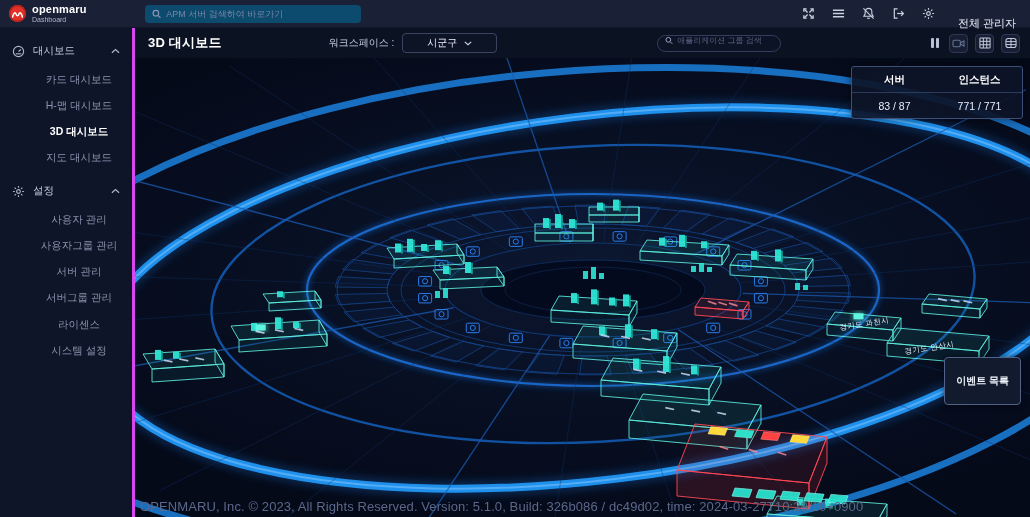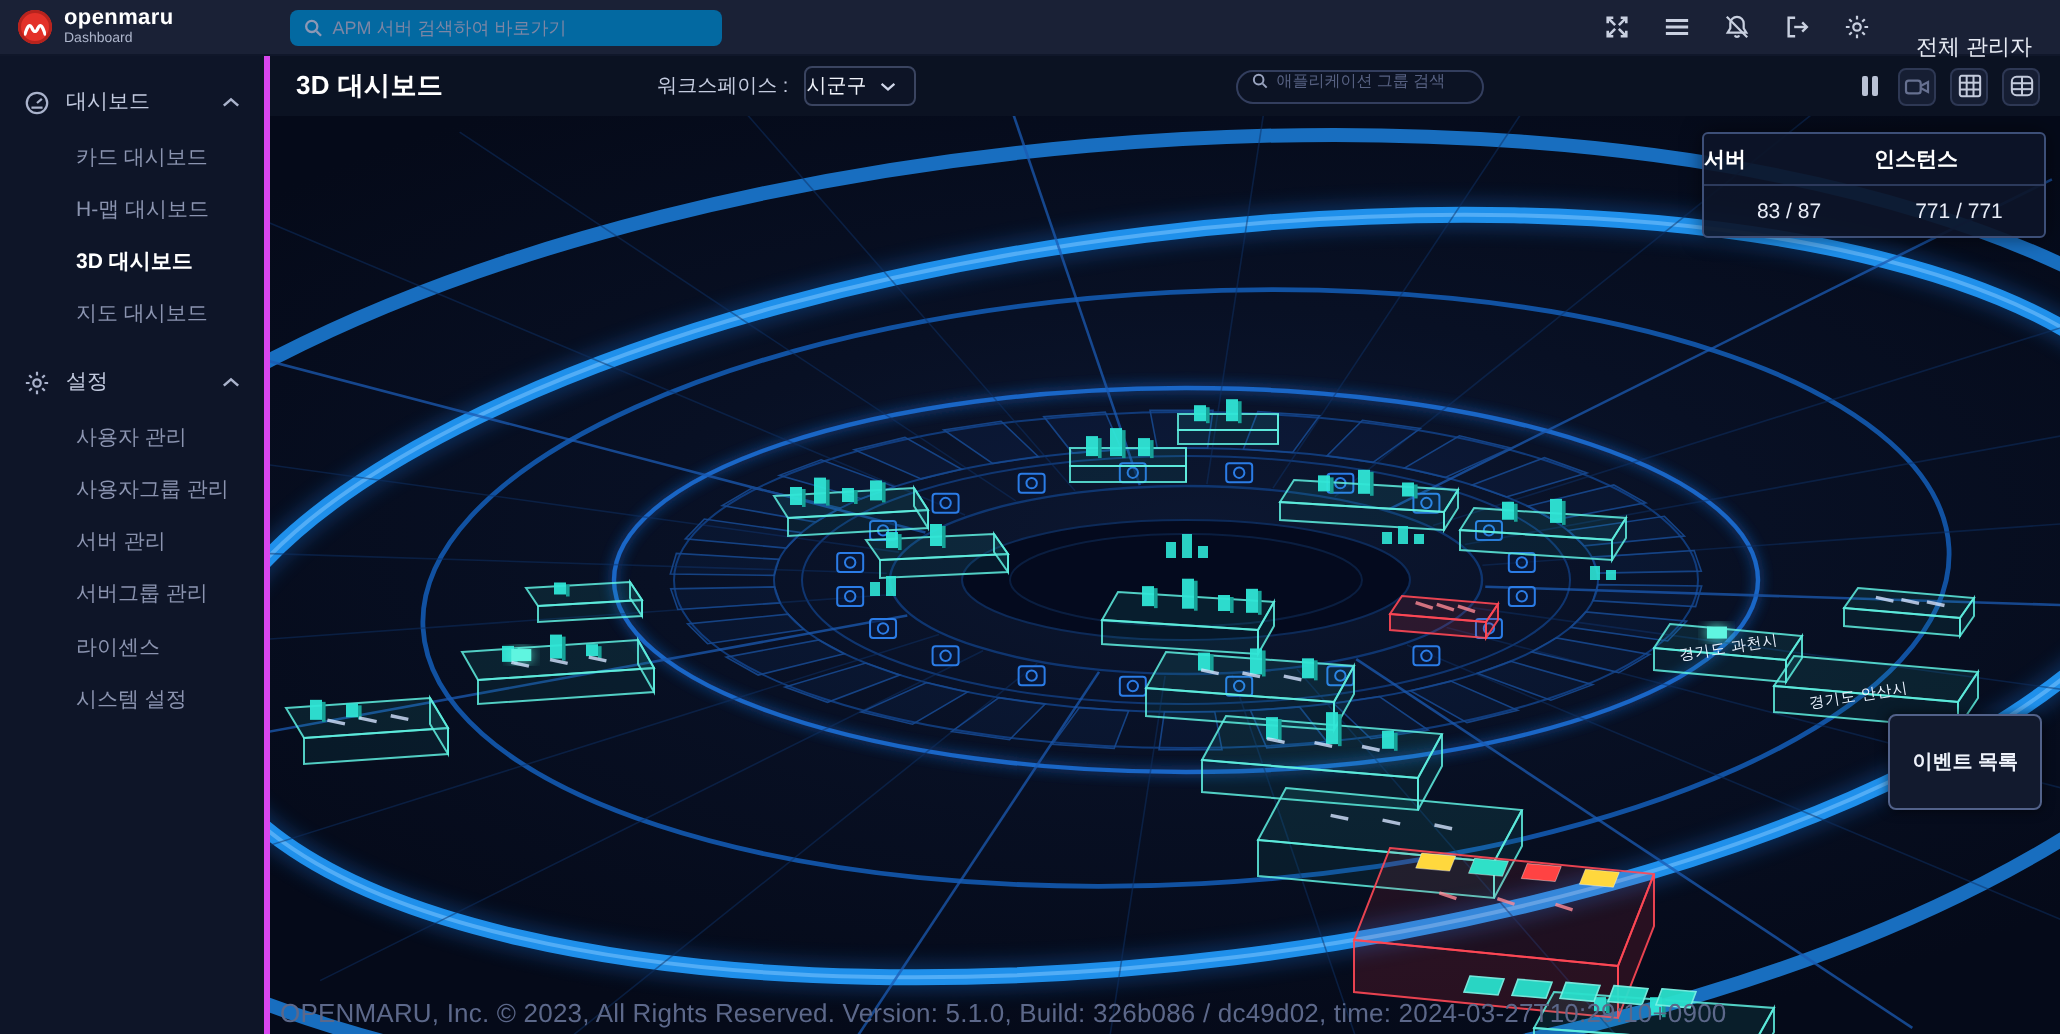--- a/index.html
+++ b/index.html
@@ -19,21 +19,21 @@
   .logo-wrap { display:flex; align-items:center; gap:6px; padding-left:9px; width:135px; }
   .logo-circle {
     width:17px; height:17px; border-radius:50%; background:#e33129;
     display:flex; align-items:center; justify-content:center; flex:0 0 auto;
     box-shadow:0 0 0 1.5px #b7231d inset;
   }
   .logo-text { line-height:1; }
   .logo-brand { font-size:11px; font-weight:bold; color:#fff; letter-spacing:.2px; }
   .logo-sub { font-size:7px; color:#aeb6cc; margin-top:1px; }
   .topbar-search {
-    margin-left:10px; width:216px; height:18px; background:#0369a1;
+    margin-left:10px; width:216px; height:18px; background:#0c4a6e;
     border-radius:4px; display:flex; align-items:center; gap:5px; padding:0 7px;
   }
   .topbar-search input {
     background:transparent; border:none; outline:none; color:#cfd6e8;
     font-size:9px; width:100%; font-family:inherit;
   }
   .topbar-search input::placeholder { color:#7c86a5; }
   .topbar-right { margin-left:auto; display:flex; align-items:center; gap:16px; padding-right:14px; }
   .tb-icon { width:14px; height:14px; display:flex; align-items:center; justify-content:center; cursor:pointer; }
   .tb-icon svg { stroke:#c9d0e0; }
@@ -43,34 +43,34 @@
   .sidebar {
     position:absolute; top:28px; left:0; width:135px; height:489px;
     background:#0e1528; z-index:20; border-right:3px solid #d946ef;
     padding-top:8px;
   }
   .side-section { display:flex; align-items:center; gap:8px; padding:8px 12px; cursor:pointer; }
   .side-section .s-label { font-size:10.5px; color:#c2cadf; flex:1; }
   .side-section svg { stroke:#aab3cc; }
   .side-item {
     font-size:10.5px; color:#8b94b0; padding:7px 12px 7px 38px; cursor:pointer;
-    line-height:1.15; white-space:nowrap;
+    line-height:1.15; white-space:nowrap;text-align:center;
   }
   .side-item.active { color:#ffffff; font-weight:bold; }
 
   
   .main-header {
     position:absolute; top:28px; left:135px; width:895px; height:30px;
     background:#0b1222; display:flex; align-items:center; z-index:10;
   }
   .page-title { font-size:13px; font-weight:bold; color:#fff; margin-left:13px; letter-spacing:.2px; }
   .ws-label { font-size:10px; color:#c4cbdf; margin-left:107px; }
   .ws-select {
     margin-left:8px; height:20px; min-width:56px; border:1px solid #3a4460; border-radius:4px;
-    display:flex; align-items:center; gap:7px; padding:0 0; cursor:pointer;
+    display:flex; align-items:center; gap:7px; padding:0 24px; cursor:pointer;
     font-size:10px; color:#f0f3fa; background:#0d1426;
   }
   .group-search {
     margin-left:160px; width:124px; height:17px; border:1px solid #333e5e; border-radius:9px;
     display:flex; align-items:flex-start; gap:4px; padding:0 7px; background:#0c1324;
   }
   .group-search input {
     background:transparent; border:none; outline:none; color:#aab2c8;
     font-size:8px; width:100%; font-family:inherit;
   }
@@ -92,21 +92,21 @@
     z-index:1;
   }
   .viewport svg.scene { position:absolute; top:0; left:0; }
 
   .stats-panel {
     position:absolute; top:8px; right:7px; width:172px;
     background:rgba(13,21,40,0.92); border:1px solid #3d4f78; border-radius:3px;
     z-index:12; box-shadow:0 0 10px rgba(0,0,0,.5);
   }
   .stats-head { display:flex; border-bottom:1px solid #2c3a5c; }
-  .stats-head div { flex:1; text-align:left; font-size:10.5px; font-weight:bold; color:#ffffff; padding:6px 0 5px; }
+  .stats-head div { flex:1; text-align:center; font-size:10.5px; font-weight:bold; color:#ffffff; padding:6px 0 5px; }
   .stats-vals { display:flex; }
   .stats-vals div { flex:1; text-align:center; font-size:10.5px; color:#e9edf8; padding:7px 0 6px; }
 
   .event-btn {
     position:absolute; top:299px; right:9px; z-index:12;
     background:#121a2e; border:1px solid #52628a; border-radius:4px;
     font-size:10px; font-weight:bold; color:#eef2fa; padding:16px 11px; cursor:pointer;
     box-shadow:0 0 6px rgba(0,0,0,.6);
   }
 

